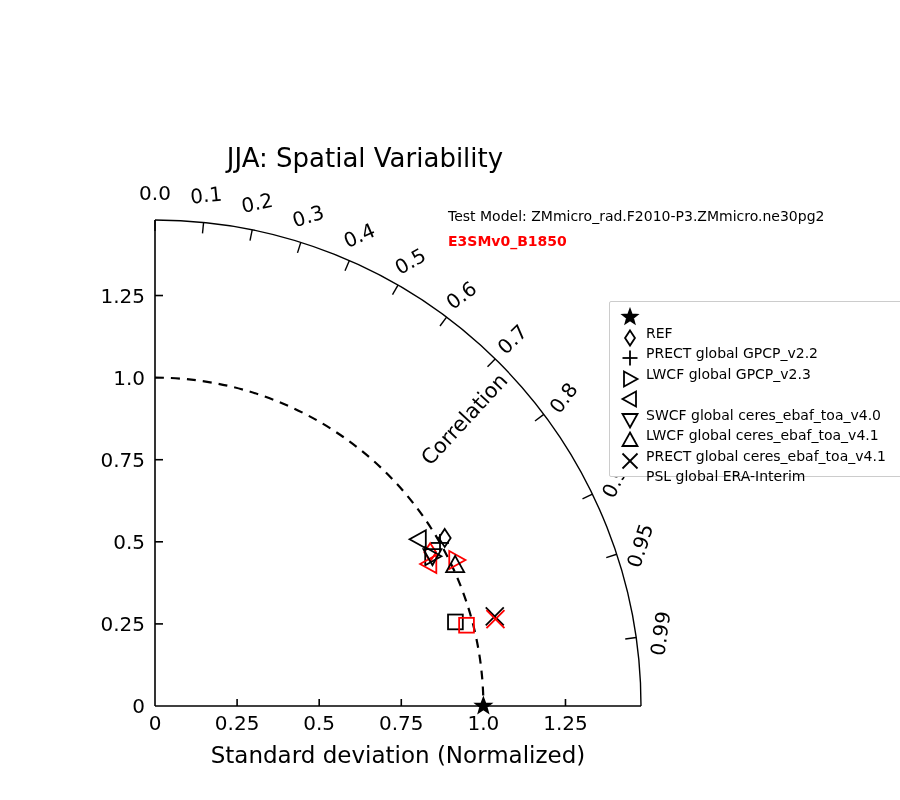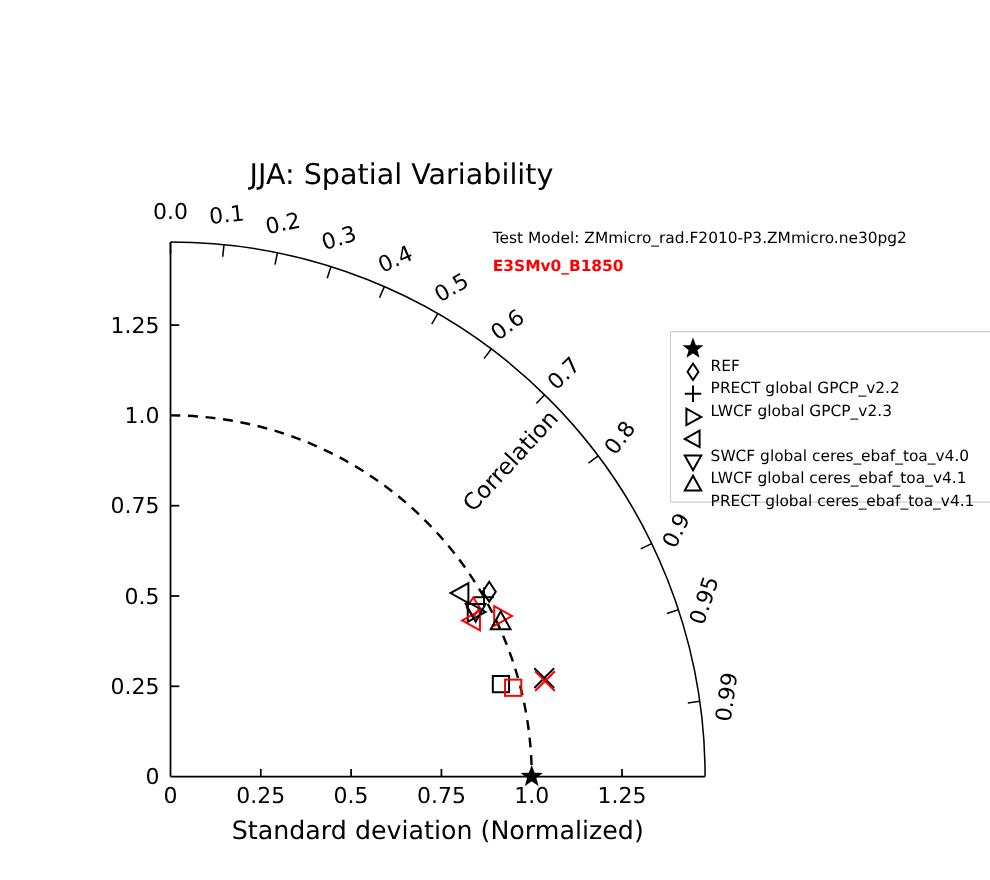--- a/index.html
+++ b/index.html
@@ -212,14 +212,23 @@
         <span class="legend-text">LWCF global ceres_ebaf_toa_v4.1</span>
       </div>
       <div class="legend-row">
         <span class="legend-marker">
           <svg width="22" height="20">
             <polygon fill="none" stroke="#000000" stroke-width="1.8" points="11,2.5 18.5,16 3.5,16"></polygon>
           </svg>
         </span>
         <span class="legend-text">PRECT global ceres_ebaf_toa_v4.1</span>
       </div>
+      <div class="legend-row">
+        <span class="legend-marker">
+          <svg width="22" height="20">
+            <line fill="none" stroke="#000000" stroke-width="1.8" x1="3.5" y1="2.5" x2="18.5" y2="17.5"></line>
+            <line fill="none" stroke="#000000" stroke-width="1.8" x1="18.5" y1="2.5" x2="3.5" y2="17.5"></line>
+          </svg>
+        </span>
+        <span class="legend-text">PSL global ERA-Interim</span>
+      </div>
     </div>
 </div>
 
 </body></html>

